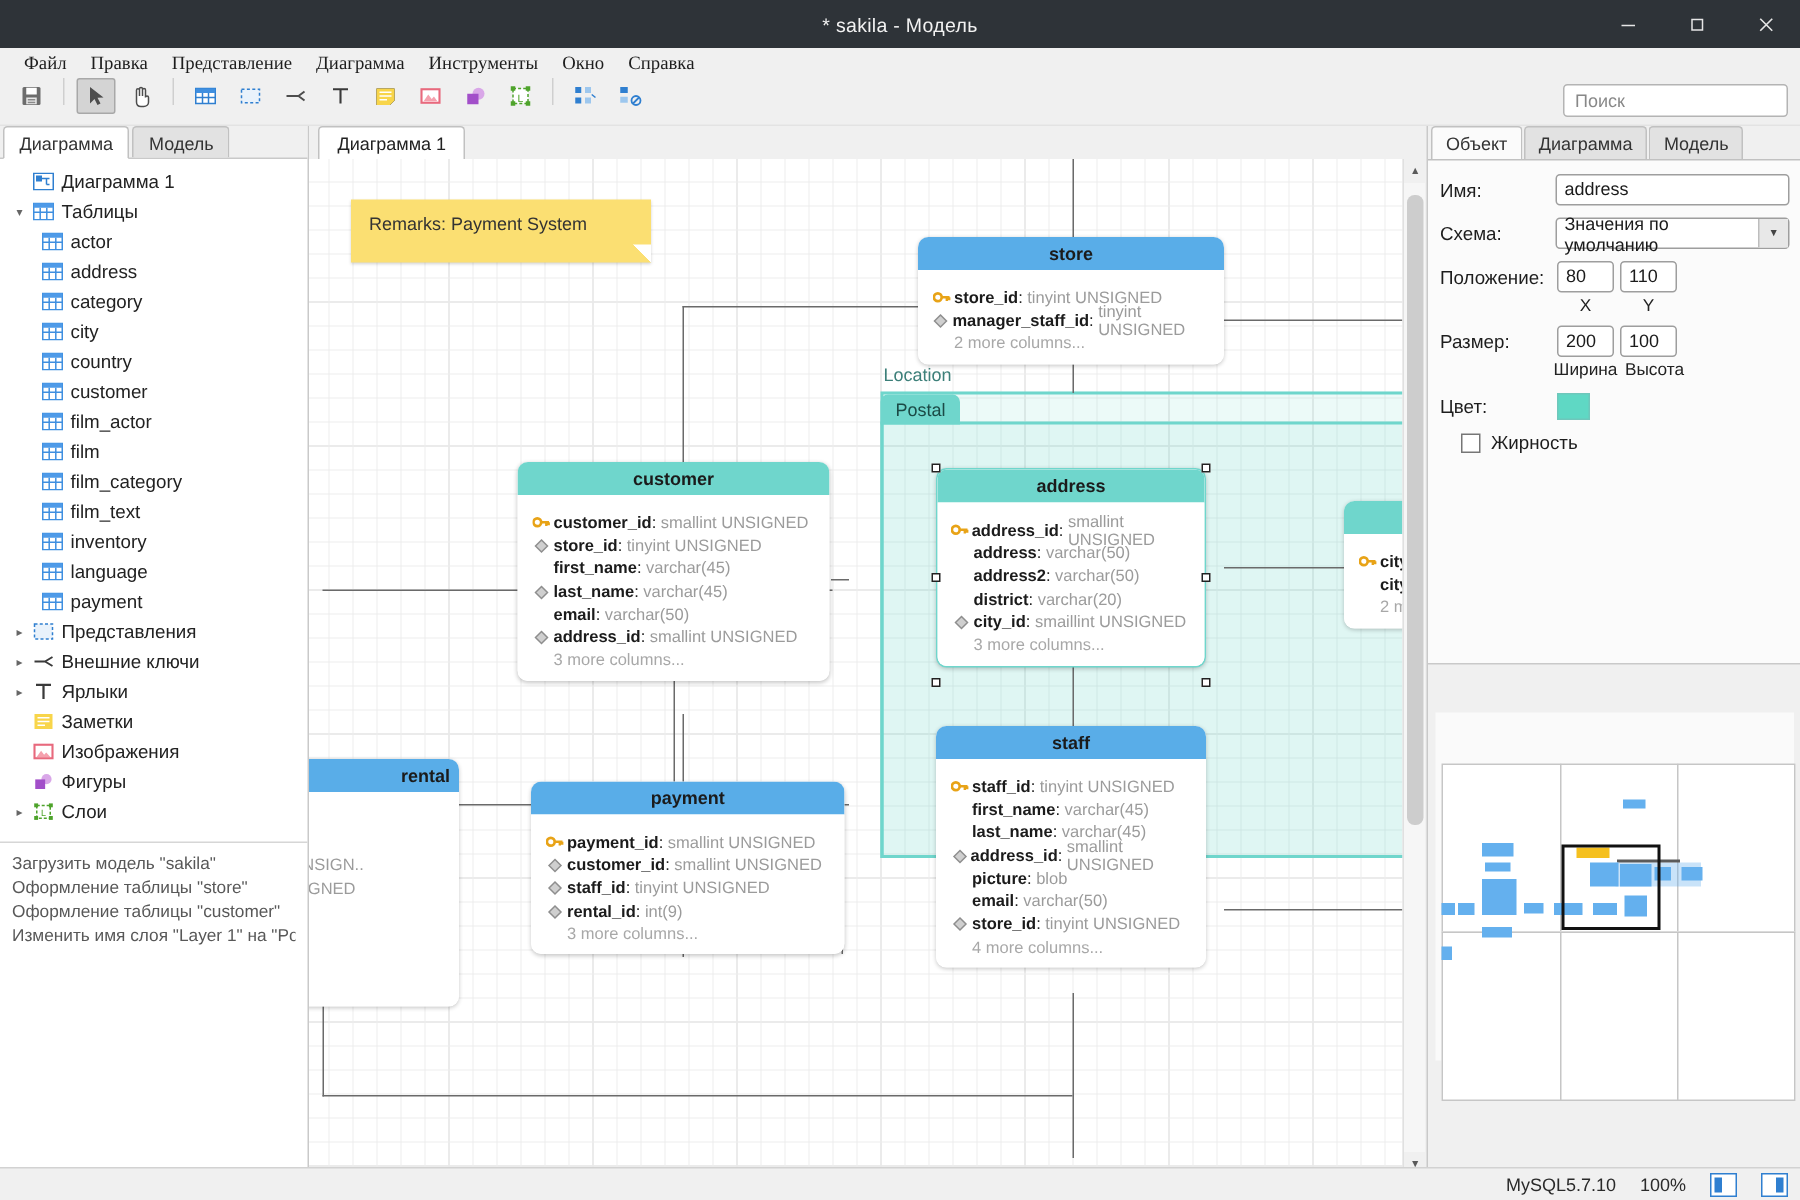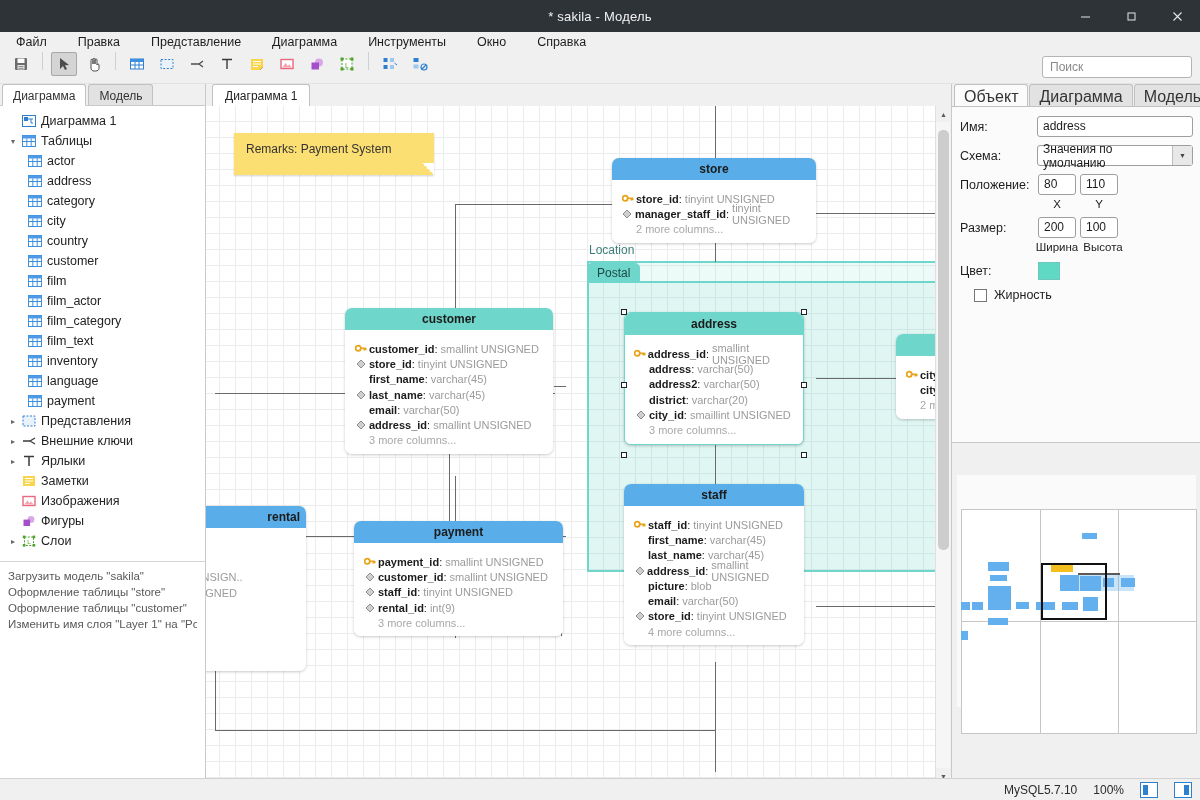--- a/index.html
+++ b/index.html
@@ -20,21 +20,21 @@
   .winbtns { position: absolute; right: 0; top: 0; height: 32px; display: flex; }
   .winbtn {
     width: 46px; height: 32px; display: flex; align-items: center; justify-content: center;
     color: #e6e6e6; font-size: 13px;
   }
   .winbtn svg { display:block; }
 
   
   .menubar {
     position: absolute; top: 32px; left: 0; width: 1112px; height: 20px;
-    background: #f0f0f0; display: flex; align-items: center; padding-left: 8px; gap: 15px;
+    background: #f0f0f0; display: flex; align-items: center; padding-left: 8px; gap: 0; font-family: Liberation Serif, serif;
   }
   .menuitem { padding: 2px 8px; font-size: 12.5px; color: #1d1d1d; cursor: default; }
 
   
   .toolbar {
     position: absolute; top: 52px; left: 0; width: 1200px; height: 32px;
     background: #f0f0f0; display: flex; align-items: flex-start; padding-left: 6px;
     border-bottom: 1px solid #e3e3e3;
   }
   .tbtn {
@@ -147,21 +147,21 @@
   .relv { width: 1px; }
   .relh { height: 1px; }
 
   
   .rightpanel {
     position: absolute; top: 84px; left: 951px; width: 249px; height: 716px;
     background: #f0f0f0; border-left: 1px solid #c9c9c9;
   }
   .rp-tabs { display: flex; height: 22px; padding-left: 2px; background: #f0f0f0; }
   .rp-tab {
-    padding: 2px 9px 0 9px; font-size: 16px; background: #e2e2e2;
+    padding: 2px 9px 0 9px; font-size: 12px; background: #e2e2e2;
     border: 1px solid #c1c1c1; border-bottom: none; border-radius: 3px 3px 0 0;
     margin-right: 1px; line-height: 19px; color: #333;
   }
   .rp-tab.sel { background: #fbfbfb; }
   .rp-body { position: absolute; top: 22px; left: 0; width: 249px; height: 336px;
              background: #fbfbfb; border-top: 1px solid #c1c1c1; padding: 9px 8px 0 8px; }
   .frow { display: flex; align-items: center; margin-bottom: 8px; }
   .flabel { font-size: 12.5px; color: #1d1d1d; }
   .finput {
     background: #fff; border: 1px solid #9e9e9e; border-radius: 3px;
@@ -432,31 +432,31 @@
           <div class="tlabel">customer</div>
         </div>
         <div class="tnode lvl2">
           <div class="ticon">
             <svg width="14" height="12" viewBox="0 0 14 12">
               <rect x="0.5" y="0.5" width="13" height="11" fill="#fff" stroke="#3f8fe0"></rect>
               <rect x="0.5" y="0.5" width="13" height="3" fill="#4e9ae8"></rect>
               <path d="M0.5 6.5 H13.5 M4.8 3.5 V11.5 M9.2 3.5 V11.5" stroke="#3f8fe0"></path>
             </svg>
           </div>
+          <div class="tlabel">film_actor</div>
+        </div>
+        <div class="tnode lvl2">
+          <div class="ticon">
+            <svg width="14" height="12" viewBox="0 0 14 12">
+              <rect x="0.5" y="0.5" width="13" height="11" fill="#fff" stroke="#3f8fe0"></rect>
+              <rect x="0.5" y="0.5" width="13" height="3" fill="#4e9ae8"></rect>
+              <path d="M0.5 6.5 H13.5 M4.8 3.5 V11.5 M9.2 3.5 V11.5" stroke="#3f8fe0"></path>
+            </svg>
+          </div>
           <div class="tlabel">film</div>
-        </div>
-        <div class="tnode lvl2">
-          <div class="ticon">
-            <svg width="14" height="12" viewBox="0 0 14 12">
-              <rect x="0.5" y="0.5" width="13" height="11" fill="#fff" stroke="#3f8fe0"></rect>
-              <rect x="0.5" y="0.5" width="13" height="3" fill="#4e9ae8"></rect>
-              <path d="M0.5 6.5 H13.5 M4.8 3.5 V11.5 M9.2 3.5 V11.5" stroke="#3f8fe0"></path>
-            </svg>
-          </div>
-          <div class="tlabel">film_actor</div>
         </div>
         <div class="tnode lvl2">
           <div class="ticon">
             <svg width="14" height="12" viewBox="0 0 14 12">
               <rect x="0.5" y="0.5" width="13" height="11" fill="#fff" stroke="#3f8fe0"></rect>
               <rect x="0.5" y="0.5" width="13" height="3" fill="#4e9ae8"></rect>
               <path d="M0.5 6.5 H13.5 M4.8 3.5 V11.5 M9.2 3.5 V11.5" stroke="#3f8fe0"></path>
             </svg>
           </div>
           <div class="tlabel">film_category</div>

